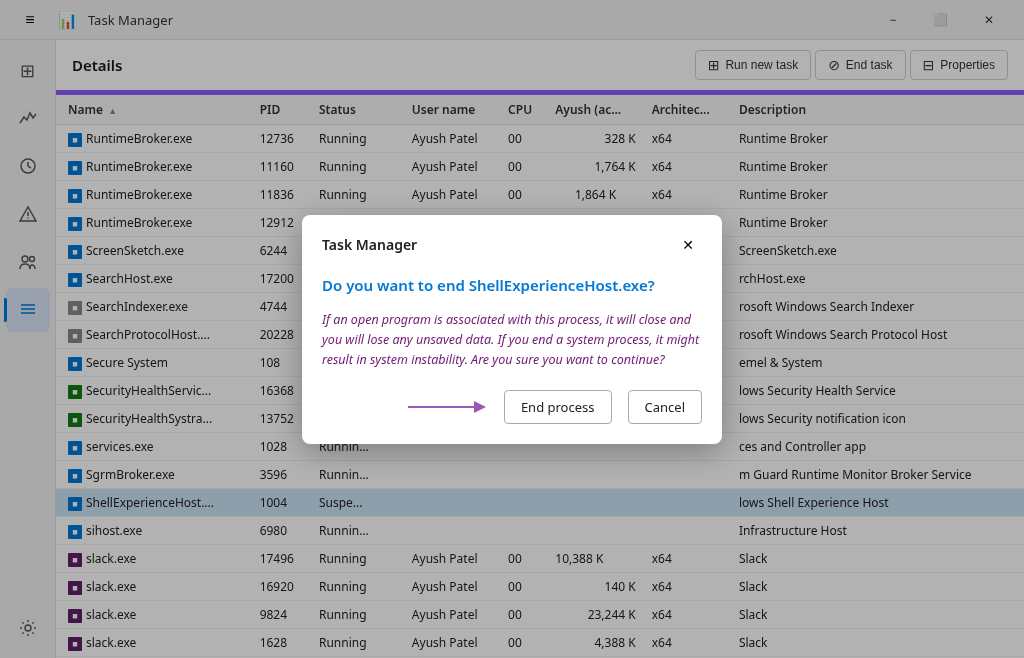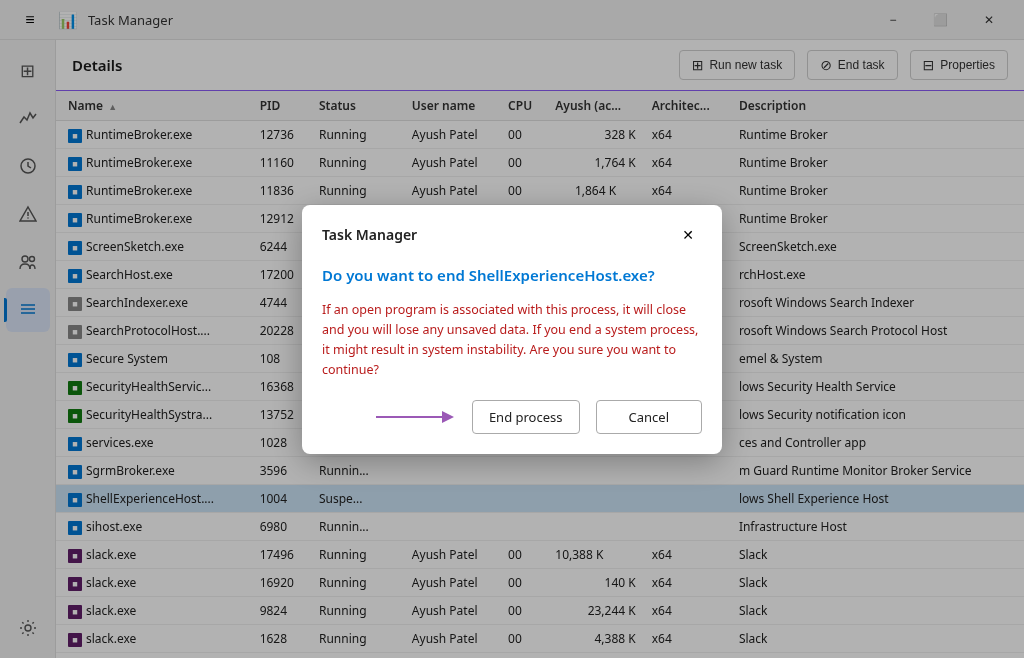--- a/index.html
+++ b/index.html
@@ -102,22 +102,22 @@
       display: flex;
       flex-direction: column;
       background: white;
     }
 
     
     .details-header {
       display: flex;
       align-items: center;
       padding: 10px 16px;
-      border-bottom: 1px solid #8b5cf6;
-      gap: 12px;
+      border-bottom: 5px solid #8b5cf6;
+      gap: 4px;
     }
     .details-title {
       font-size: 15px;
       font-weight: 600;
       color: #1a1a1a;
       flex: 1;
     }
     .toolbar-btn {
       display: flex;
       align-items: center;
@@ -205,23 +205,24 @@
     }
     .modal-question {
       font-size: 15px;
       font-weight: 600;
       color: #0078d4;
       margin-bottom: 14px;
       line-height: 1.4;
     }
     .modal-description {
       font-size: 12.5px;
-      color: #b91c1c;
+      color: #701a75;
       line-height: 1.6;
       margin-bottom: 20px;
+      font-style: italic;
     }
     .modal-footer {
       display: flex;
       align-items: center;
       gap: 16px;
       justify-content: flex-end;
     }
     .arrow-indicator {
       flex: 1;
       display: flex;
@@ -232,21 +233,21 @@
       padding: 7px 16px;
       background: white;
       border: 1px solid #aaa;
       border-radius: 4px;
       cursor: pointer;
       font-size: 13px;
       color: #222;
       font-family: inherit;
     }
     .btn-cancel {
-      padding: 7px 32px;
+      padding: 7px 16px;
       background: white;
       border: 1px solid #aaa;
       border-radius: 4px;
       cursor: pointer;
       font-size: 13px;
       color: #222;
       font-family: inherit;
     }
 
     .sort-arrow { font-size: 9px; color: #888; margin-left: 2px; }

